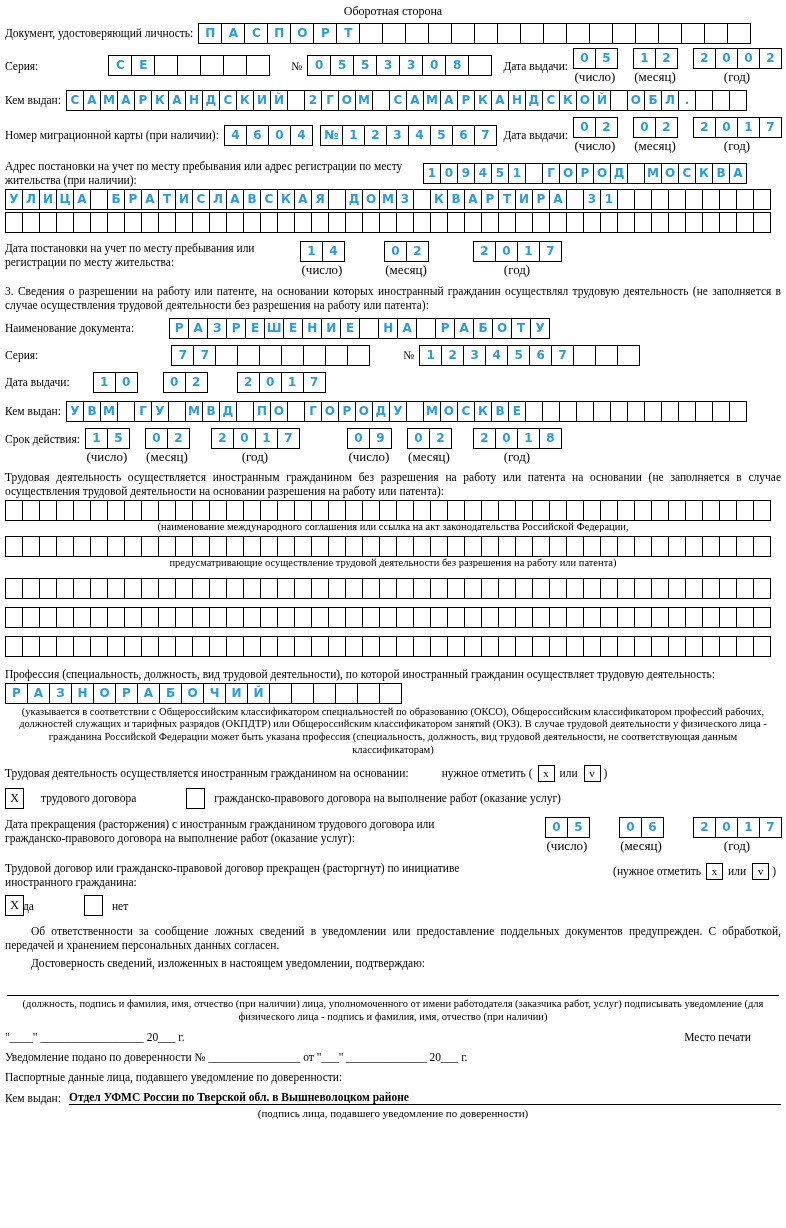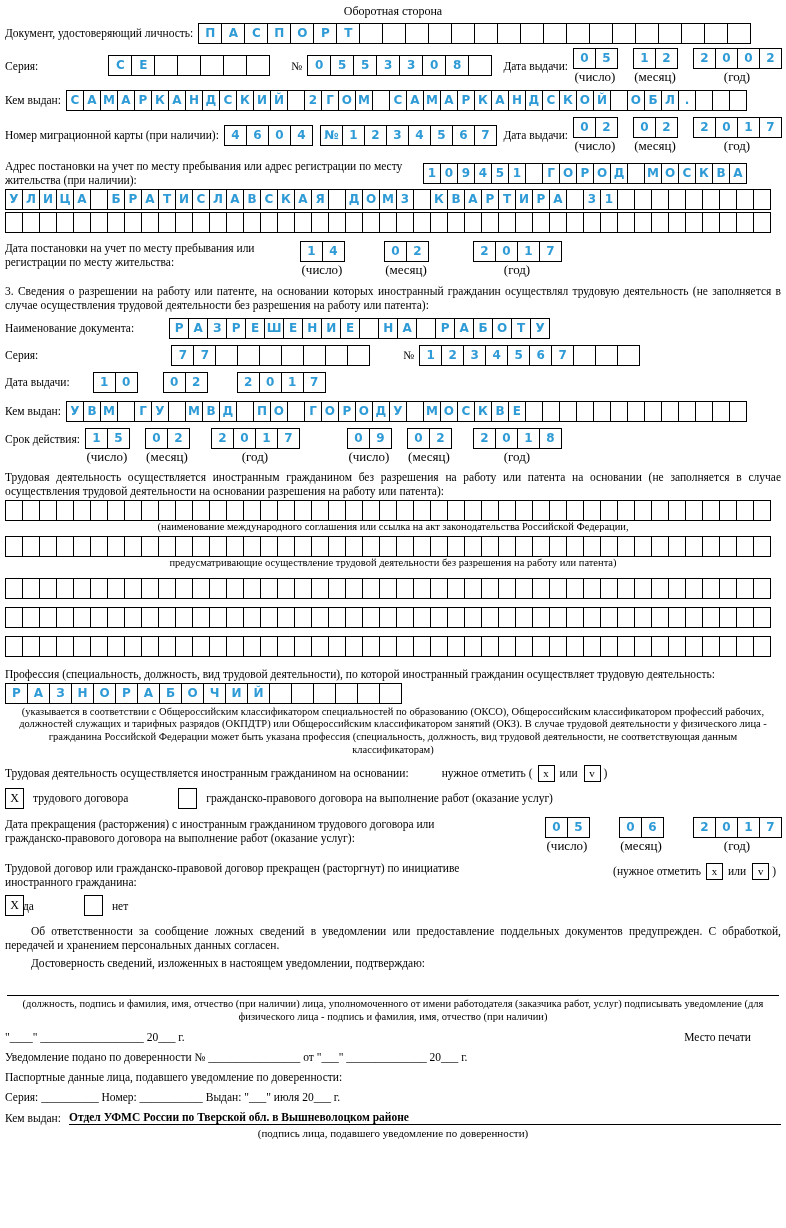--- a/index.html
+++ b/index.html
@@ -816,21 +816,21 @@
     <span class="cells mini black" style="--cw:17px">
         <span class="cell">v</span>
       </span>
     <span class="lbl" style="margin-left:4px">)</span>
   </div>
 
   <div class="row gap6">
     <span class="cells black" style="--cw:19px">
         <span class="cell">Х</span>
       </span>
-    <span class="lbl" style="margin-left:10px">трудового договора</span>
+    <span class="lbl" style="margin-left:18px">трудового договора</span>
     <span class="cells black" style="--cw:19px;margin-left:45px">
         <span class="cell"></span>
       </span>
     <span class="lbl" style="margin-left:10px">гражданско-правового договора на выполнение работ (оказание услуг)</span>
   </div>
 
   <div class="row top gap8">
     <span class="wraplbl" style="width:470px;margin-right:6px">Дата прекращения (расторжения) с иностранным гражданином трудового договора или гражданско-правового договора на выполнение работ (оказание услуг):</span>
     <span class="grp" style="margin-left:auto">
       <span class="cells blue" style="--cw:23px">
@@ -896,23 +896,20 @@
 
   <div class="footline">
     <span>Уведомление подано по доверенности № ________________ от "___" ______________ 20___ г.</span>
   </div>
 
   <div class="footline">
     <span>Паспортные данные лица, подавшего уведомление по доверенности:</span>
   </div>
 
 
-  <div class="footline">
-    <span>Серия: __________  Номер: ___________  Выдан: "___"  июля  20___ г.</span>
-  </div>
 
   <div class="footline">
     <span style="margin-right:8px">Кем выдан:</span>
     <span class="uline" style="display:flex">
       <span class="bold">Отдел УФМС России по Тверской обл. в Вышневолоцком районе</span>
     </span>
   </div>
 
   <div class="caption gap2" style="font-size:11px">(подпись лица, подавшего уведомление по доверенности)</div>
 

